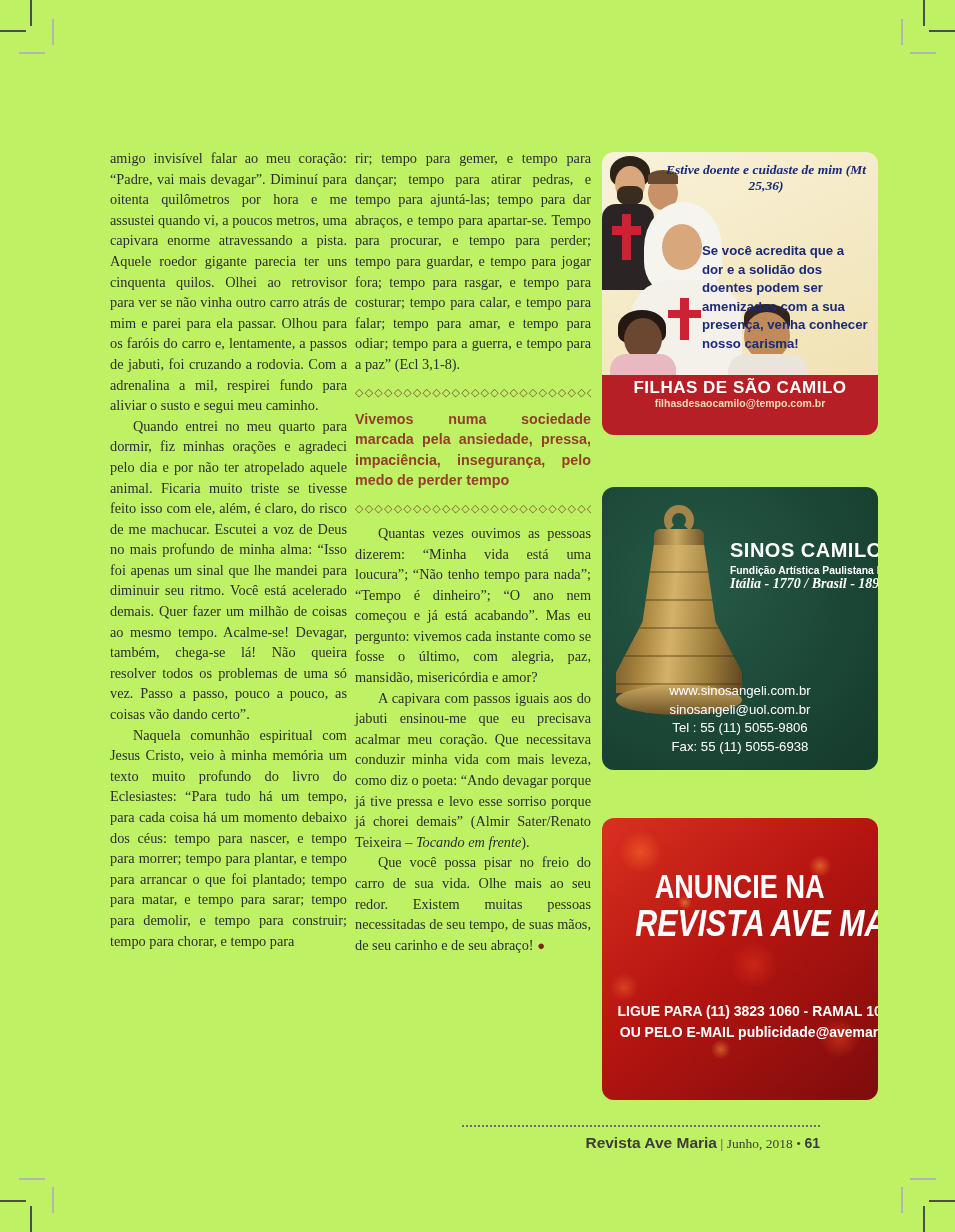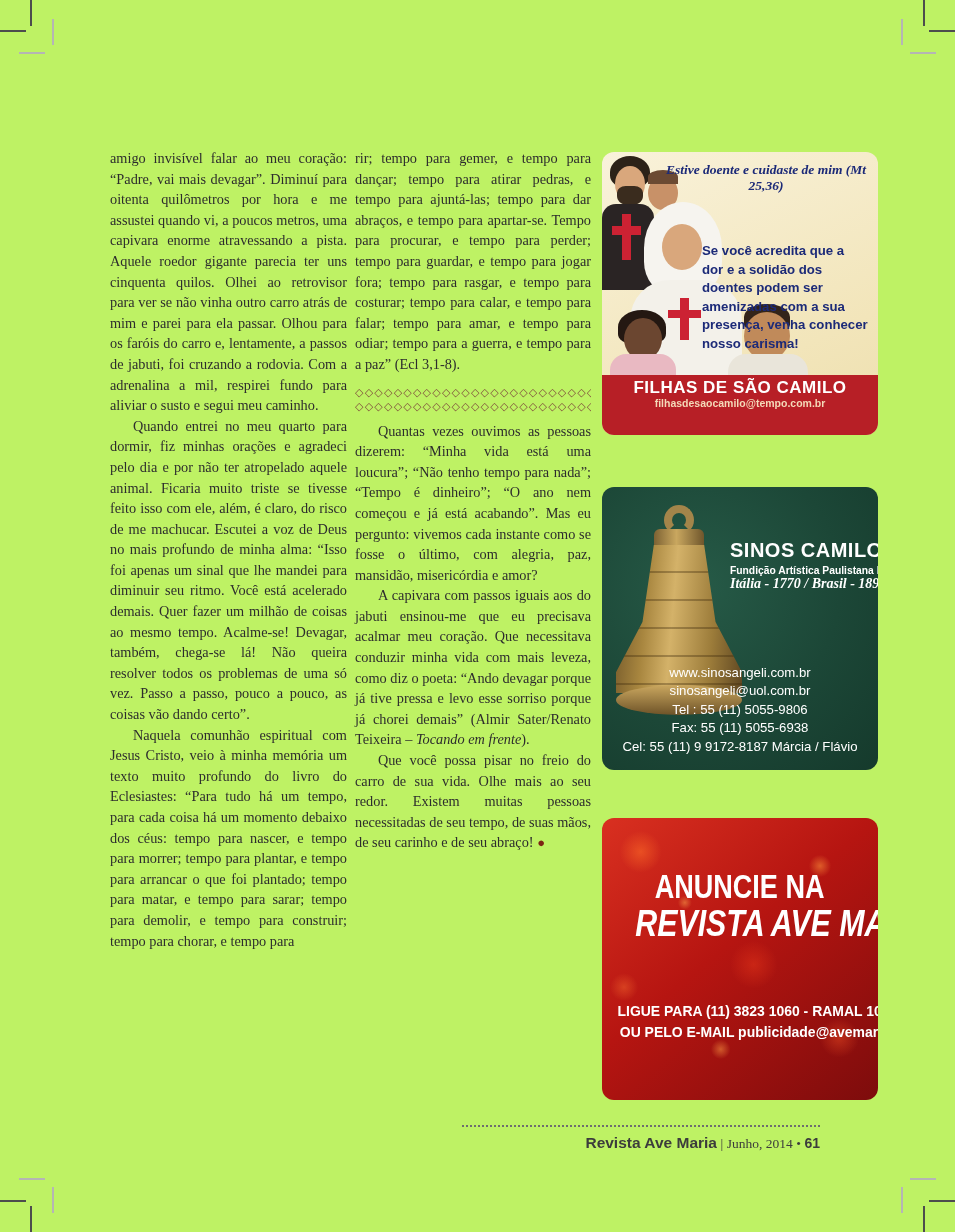--- a/index.html
+++ b/index.html
@@ -156,20 +156,21 @@
     <p class="no-indent">amigo invisível falar ao meu coração: “Padre, vai mais devagar”. Diminuí para oitenta quilômetros por hora e me assustei quando vi, a poucos metros, uma capivara enorme atravessando a pista. Aquele roedor gigante parecia ter uns cinquenta quilos. Olhei ao retrovisor para ver se não vinha outro carro atrás de mim e parei para ela passar. Olhou para os faróis do carro e, lentamente, a passos de jabuti, foi cruzando a rodovia. Com a adrenalina a mil, respirei fundo para aliviar o susto e segui meu caminho.</p>
     <p>Quando entrei no meu quarto para dormir, fiz minhas orações e agradeci pelo dia e por não ter atropelado aquele animal. Ficaria muito triste se tivesse feito isso com ele, além, é claro, do risco de me machucar. Escutei a voz de Deus no mais profundo de minha alma: “Isso foi apenas um sinal que lhe mandei para diminuir seu ritmo. Você está acelerado demais. Quer fazer um milhão de coisas ao mesmo tempo. Acalme-se! Devagar, também, chega-se lá! Não queira resolver todos os problemas de uma só vez. Passo a passo, pouco a pouco, as coisas vão dando certo”.</p>
     <p>Naquela comunhão espiritual com Jesus Cristo, veio à minha memória um texto muito profundo do livro do Eclesiastes: “Para tudo há um tempo, para cada coisa há um momento debaixo dos céus: tempo para nascer, e tempo para morrer; tempo para plantar, e tempo para arrancar o que foi plantado; tempo para matar, e tempo para sarar; tempo para demolir, e tempo para construir; tempo para chorar, e tempo para</p>
   </div>
 
   <div class="col col-mid">
     <p class="no-indent">rir; tempo para gemer, e tempo para dançar; tempo para atirar pedras, e tempo para ajuntá-las; tempo para dar abraços, e tempo para apartar-se. Tempo para procurar, e tempo para perder; tempo para guardar, e tempo para jogar fora; tempo para rasgar, e tempo para costurar; tempo para calar, e tempo para falar; tempo para amar, e tempo para odiar; tempo para a guerra, e tempo para a paz” (Ecl 3,1-8).</p>
 
     <div class="quote-block">
       <div class="diamond-sep">◇◇◇◇◇◇◇◇◇◇◇◇◇◇◇◇◇◇◇◇◇◇◇◇◇◇◇◇</div>
+      <p class="pull-quote">Vivemos numa sociedade marcada pela ansiedade, pressa, impaciência, insegurança, pelo medo de perder tempo</p>
       <div class="diamond-sep">◇◇◇◇◇◇◇◇◇◇◇◇◇◇◇◇◇◇◇◇◇◇◇◇◇◇◇◇</div>
     </div>
 
     <p>Quantas vezes ouvimos as pessoas dizerem: “Minha vida está uma loucura”; “Não tenho tempo para nada”; “Tempo é dinheiro”; “O ano nem começou e já está acabando”. Mas eu pergunto: vivemos cada instante como se fosse o último, com alegria, paz, mansidão, misericórdia e amor?</p>
     <p><span>A capivara com passos iguais aos do jabuti ensinou-me que eu precisava acalmar meu coração. Que necessitava conduzir minha vida com mais leveza, como diz o poeta: “Ando devagar porque já tive pressa e levo esse sorriso porque já chorei demais” (Almir Sater/Renato Teixeira – </span><span class="ital">Tocando em frente</span><span>).</span></p>
     <p><span>Que você possa pisar no freio do carro de sua vida. Olhe mais ao seu redor. Existem muitas pessoas necessitadas de seu tempo, de suas mãos, de seu carinho e de seu abraço! </span><span class="end-dot">●</span></p>
   </div>
 
   <div class="ad ad1">
     <div class="collage">
@@ -222,34 +223,33 @@
     <div class="brand">
       <div class="nm">SINOS CAMILO</div>
       <div class="sub">Fundição Artística Paulistana Ltda.</div>
       <div class="herit">Itália - 1770 / Brasil - 1898</div>
     </div>
     <div class="contacts">
       <div>www.sinosangeli.com.br</div>
       <div>sinosangeli@uol.com.br</div>
       <div>Tel : 55 (11) 5055-9806</div>
       <div>Fax: 55 (11) 5055-6938</div>
-      <div>Cel: 55 (11) 9 9172-8187 Márcia / Flávio</div>
     </div>
   </div>
 
   <div class="ad ad3">
     <div class="l1"><span class="cond">ANUNCIE NA</span></div>
     <div class="l2"><span class="cond">REVISTA AVE MARIA</span></div>
     <div class="cta">
       <div><span class="cond2">LIGUE PARA (11) 3823 1060 - RAMAL 1016</span></div>
       <div><span class="cond2">OU PELO E-MAIL publicidade@avemaria.com.br</span></div>
     </div>
   </div>
 
   <div class="footer">
     <span class="brand">Revista Ave Maria</span>
     <span class="issue"> </span><span class="issue">|</span>
-    <span class="issue">Junho, 2014</span>
+    <span class="issue">Junho, 2018</span>
     <span class="issue">•</span>
     <span class="pgnum">61</span>
   </div>
 
 </div>
 
 </body></html>

